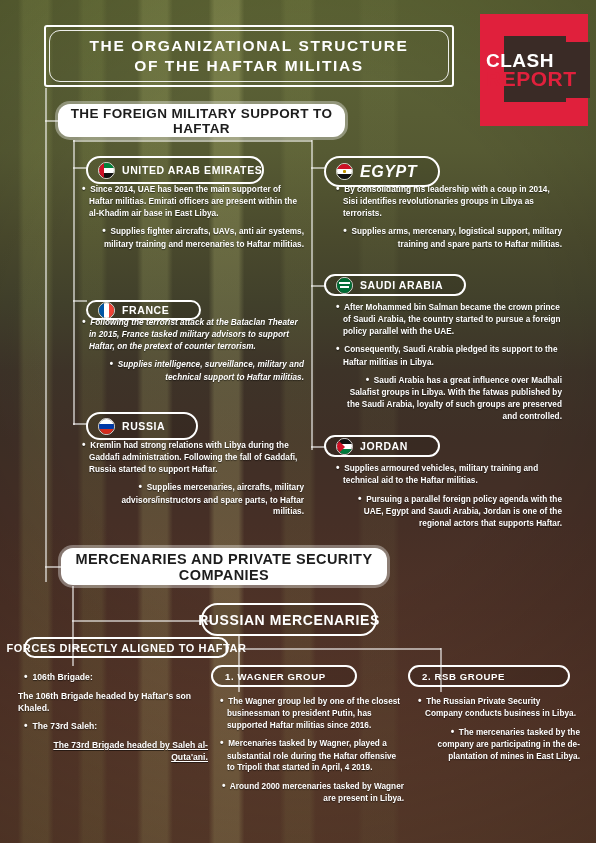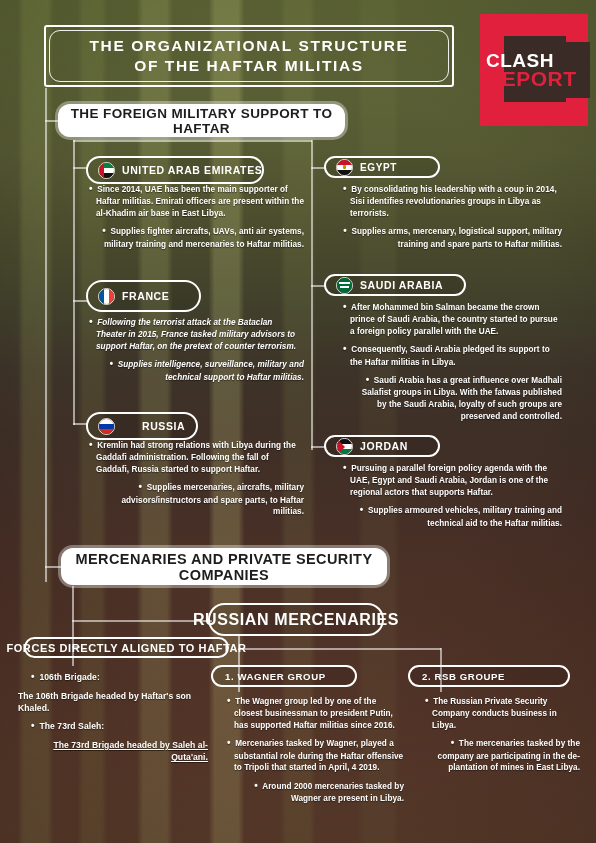--- a/index.html
+++ b/index.html
@@ -117,21 +117,21 @@
 
   .body-text {
     position: absolute;
     color: #ffffff;
     font-weight: bold;
     font-size: 8.2px;
     line-height: 1.42;
     letter-spacing: 0.05px;
     text-shadow: 0 1px 1px rgba(0,0,0,0.5);
   }
-  .body-text p { margin-bottom: 5px; text-indent: -7px; padding-left: 20px; }
+  .body-text p { margin-bottom: 5px; text-indent: -7px; padding-left: 13px; }
   .body-text p:last-child { margin-bottom: 0; text-align: right; }
   .bullet { font-size: 10px; }
 
   
   #logo { position: absolute; right: 0; top: 8px; width: 126px; height: 120px; }
   #logo .cbar { position: absolute; background: #e0203c; }
   #logo .square { position: absolute; background: #3a2b26; }
   #logo .txt {
     position: absolute; left: 16px; top: 44px; width: 92px;
     font-weight: bold; line-height: 0.92; letter-spacing: 0.5px;
@@ -188,43 +188,43 @@
       <span style="position:absolute;inset:0;background:linear-gradient(180deg,#00843d 0 33.3%,#ffffff 33.3% 66.6%,#111111 66.6% 100%);"></span>
       <span style="position:absolute;left:0;top:0;bottom:0;width:32%;background:#ce1126;"></span>
     </span>
     <span class="lbl">UNITED ARAB EMIRATES</span>
   </div>
   <div class="body-text" style="left:76px;top:182px;width:228px;">
     <p><span class="bullet">•</span>&nbsp; <span>Since 2014, UAE has been the main supporter of Haftar militias. Emirati officers are present within the al-Khadim air base in East Libya.</span></p>
     <p><span class="bullet">•</span>&nbsp; <span>Supplies fighter aircrafts, UAVs, anti air systems, military training and mercenaries to Haftar militias.</span></p>
   </div>
 
-  <div class="pill" style="left:86px;top:280px;width:115px;height:32px;font-size:10.5px;padding:0 10px;">
+  <div class="pill" style="left:86px;top:300px;width:115px;height:20px;font-size:10.5px;padding:0 10px;">
     <span class="flag">
       <span style="position:absolute;inset:0;background:linear-gradient(90deg,#0055a4 0 33.3%,#ffffff 33.3% 66.6%,#ef4135 66.6% 100%);"></span>
     </span>
     <span class="lbl">FRANCE</span>
   </div>
   <div class="body-text" style="left:76px;top:315px;width:228px;font-style:italic;">
     <p><span class="bullet">•</span>&nbsp; <span>Following the terrorist attack at the Bataclan Theater in 2015, France tasked military advisors to support Haftar, on the pretext of counter terrorism.</span></p>
     <p><span class="bullet">•</span>&nbsp; <span>Supplies intelligence, surveillance, military and technical support to Haftar militias.</span></p>
   </div>
 
-  <div class="pill" style="left:86px;top:412px;width:112px;height:22px;font-size:10.5px;padding:12px 10px;gap:20px;">
+  <div class="pill" style="left:86px;top:412px;width:112px;height:22px;font-size:10.5px;padding:12px 10px;">
     <span class="flag">
       <span style="position:absolute;inset:0;background:linear-gradient(180deg,#ffffff 0 33.3%,#0039a6 33.3% 66.6%,#d52b1e 66.6% 100%);"></span>
     </span>
     <span class="lbl">RUSSIA</span>
   </div>
   <div class="body-text" style="left:76px;top:438px;width:228px;">
     <p><span class="bullet">•</span>&nbsp; <span>Kremlin had strong relations with Libya during the Gaddafi administration. Following the fall of Gaddafi, Russia started to support Haftar.</span></p>
     <p><span class="bullet">•</span>&nbsp; <span>Supplies mercenaries, aircrafts, military advisors/instructors and spare parts, to Haftar militias.</span></p>
   </div>
 
-  <div class="pill" style="left:324px;top:156px;width:116px;height:22px;font-size:10px;padding:0 10px;">
+  <div class="pill" style="left:324px;top:156px;width:116px;height:31px;font-size:16px;padding:0 10px;font-style:italic;">
     <span class="flag">
       <span style="position:absolute;inset:0;background:linear-gradient(180deg,#ce1126 0 33.3%,#ffffff 33.3% 66.6%,#111111 66.6% 100%);"></span>
       <span style="position:absolute;left:40%;top:38%;width:20%;height:24%;background:#c09300;border-radius:1px;"></span>
     </span>
     <span class="lbl">EGYPT</span>
   </div>
   <div class="body-text" style="left:330px;top:182px;width:232px;">
     <p><span class="bullet">•</span>&nbsp; <span>By consolidating his leadership with a coup in 2014, Sisi identifies revolutionaries groups in Libya as terrorists.</span></p>
     <p><span class="bullet">•</span>&nbsp; <span>Supplies arms, mercenary, logistical support, military training and spare parts to Haftar militias.</span></p>
   </div>
@@ -244,33 +244,33 @@
   </div>
 
   <div class="pill" style="left:324px;top:435px;width:116px;height:22px;font-size:10.5px;padding:0 10px;">
     <span class="flag">
       <span style="position:absolute;inset:0;background:linear-gradient(180deg,#111111 0 33.3%,#ffffff 33.3% 66.6%,#007a3d 66.6% 100%);"></span>
       <span style="position:absolute;left:0;top:0;width:0;height:0;border-top:8.5px solid transparent;border-bottom:8.5px solid transparent;border-left:8px solid #ce1126;"></span>
     </span>
     <span class="lbl">JORDAN</span>
   </div>
   <div class="body-text" style="left:330px;top:461px;width:232px;">
+    <p><span class="bullet">•</span>&nbsp; <span>Supplies armoured vehicles, military training and technical aid to the Haftar militias.</span></p>
     <p><span class="bullet">•</span>&nbsp; <span>Pursuing a parallel foreign policy agenda with the UAE, Egypt and Saudi Arabia, Jordan is one of the regional actors that supports Haftar.</span></p>
-    <p><span class="bullet">•</span>&nbsp; <span>Supplies armoured vehicles, military training and technical aid to the Haftar militias.</span></p>
   </div>
 
   <div class="white-box" style="left:61px;top:548px;width:326px;height:37px;font-size:14.5px;">
     <span>MERCENARIES AND PRIVATE SECURITY COMPANIES</span>
   </div>
 
   <div class="line vline" style="left:72px;top:586px;height:80px;"></div>
   <div class="line hline" style="left:72px;top:620px;width:140px;"></div>
   <div class="line hline" style="left:72px;top:646px;width:8px;"></div>
 
-  <div class="pill" style="left:208px;top:603px;width:176px;height:33px;font-size:16px;justify-content:center;">
+  <div class="pill" style="left:201px;top:603px;width:176px;height:33px;font-size:14px;justify-content:center;">
     <span class="lbl">RUSSIAN MERCENARIES</span>
   </div>
 
   <div class="line vline" style="left:238px;top:636px;height:56px;"></div>
   <div class="line hline" style="left:238px;top:648px;width:203px;"></div>
   <div class="line vline" style="left:440px;top:648px;height:44px;"></div>
 
   <div class="pill" style="left:24px;top:637px;width:205px;height:21px;font-size:11px;justify-content:center;">
     <span class="lbl">FORCES DIRECTLY ALIGNED TO HAFTAR</span>
   </div>

